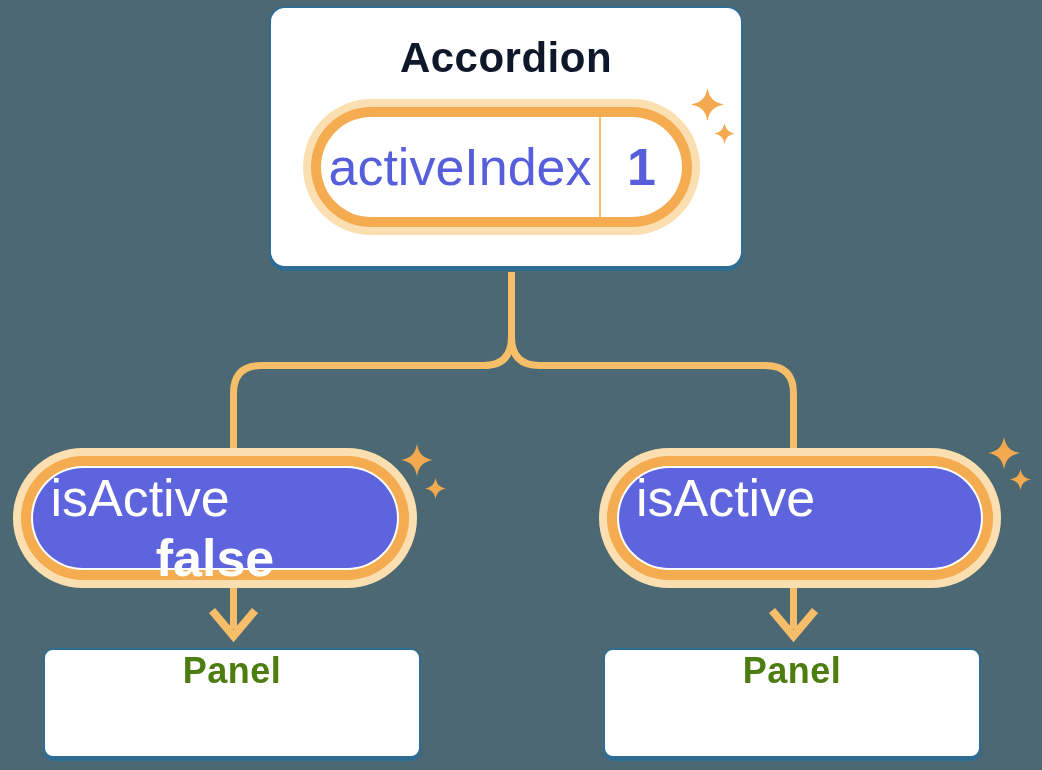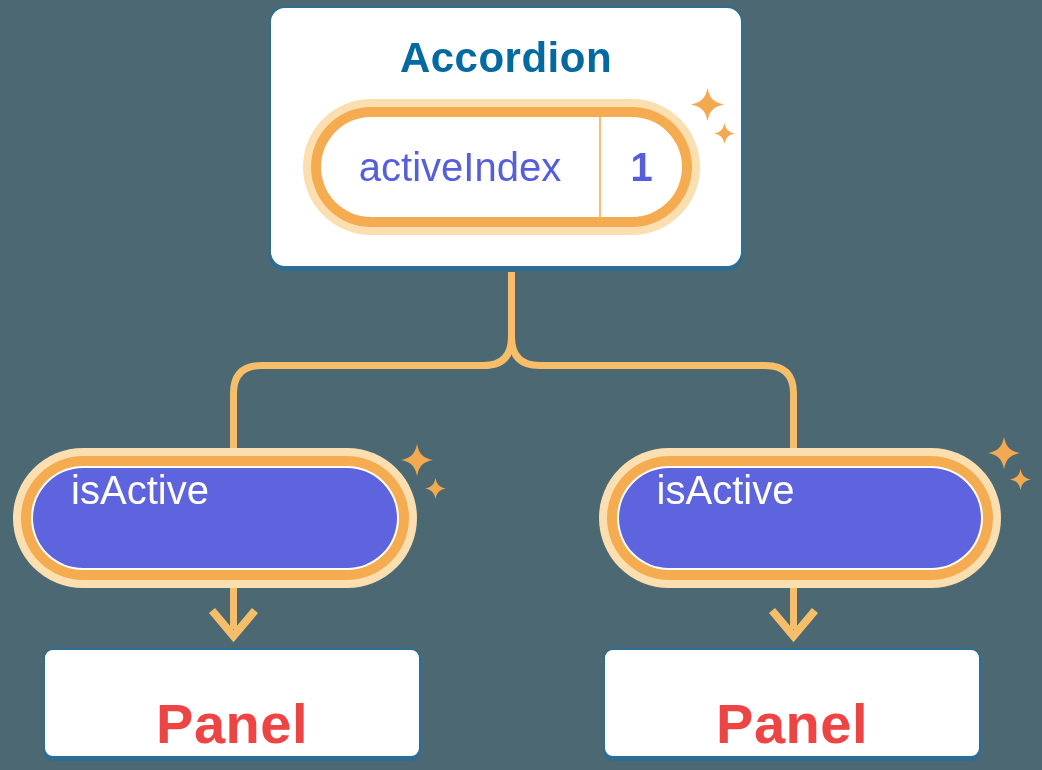--- a/index.html
+++ b/index.html
@@ -10,34 +10,34 @@
     -webkit-font-smoothing:antialiased;
   }
   
   .node{
     position:absolute;background:#FFFFFF;box-sizing:border-box;
     border:2px solid #2F6D92;box-shadow:0 3px 0 #2E6D92;
   }
   #accordion-box{left:269px;top:6px;width:474px;height:262px;border-radius:16px;}
   .node-title{
     position:absolute;left:0;right:0;text-align:center;
-    color:#0369a1;font-size:42px;font-weight:bold;letter-spacing:.5px;
+    color:#0f172a;font-size:42px;font-weight:bold;letter-spacing:.5px;
   }
   #accordion-box .node-title{top:26px;}
   .panel{
-    border-radius:10px;display:flex;align-items:flex-end;justify-content:center;
-    color:#ef4444;font-size:56px;font-weight:bold;letter-spacing:.5px;
+    border-radius:10px;display:flex;align-items:flex-start;justify-content:center;
+    color:#4d7c0f;font-size:36px;font-weight:bold;letter-spacing:.5px;
   }
   #panel-left{left:43px;top:648px;width:378px;height:110px;}
   #panel-right{left:603px;top:648px;width:378px;height:110px;}
 
   
   .pill{
     position:absolute;height:100px;border-radius:60px;box-sizing:border-box;
-    display:flex;align-items:stretch;font-size:40px;
+    display:flex;align-items:stretch;font-size:52px;
   }
   .pill .cell{display:flex;align-items:center;justify-content:center;}
   .pill .value{font-weight:bold;}
   .pill-root{
     left:321px;top:117px;width:361px;background:#FFFFFF;color:#575EDB;
     box-shadow:0 0 0 10px #F5AC50,0 0 0 18px #FBDFB0;
   }
   .pill-root .name{width:278px;}
   .pill-root .divider{width:2px;background:#F5BE74;}
   .pill-root .value{flex:1;}
@@ -83,20 +83,21 @@
 
   <div class="pill pill-root">
     <div class="cell name">activeIndex</div>
     <div class="divider"></div>
     <div class="cell value">1</div>
   </div>
 
   <div class="pill pill-child" id="pill-false">
     <div class="cell name">isActive</div>
     <div class="divider"></div>
+    <div class="cell value">false</div>
   </div>
 
   <div class="pill pill-child" id="pill-true">
     <div class="cell name">isActive</div>
     <div class="divider"></div>
   </div>
 
   <div class="node panel" id="panel-left">
     <span>Panel</span>
   </div>

